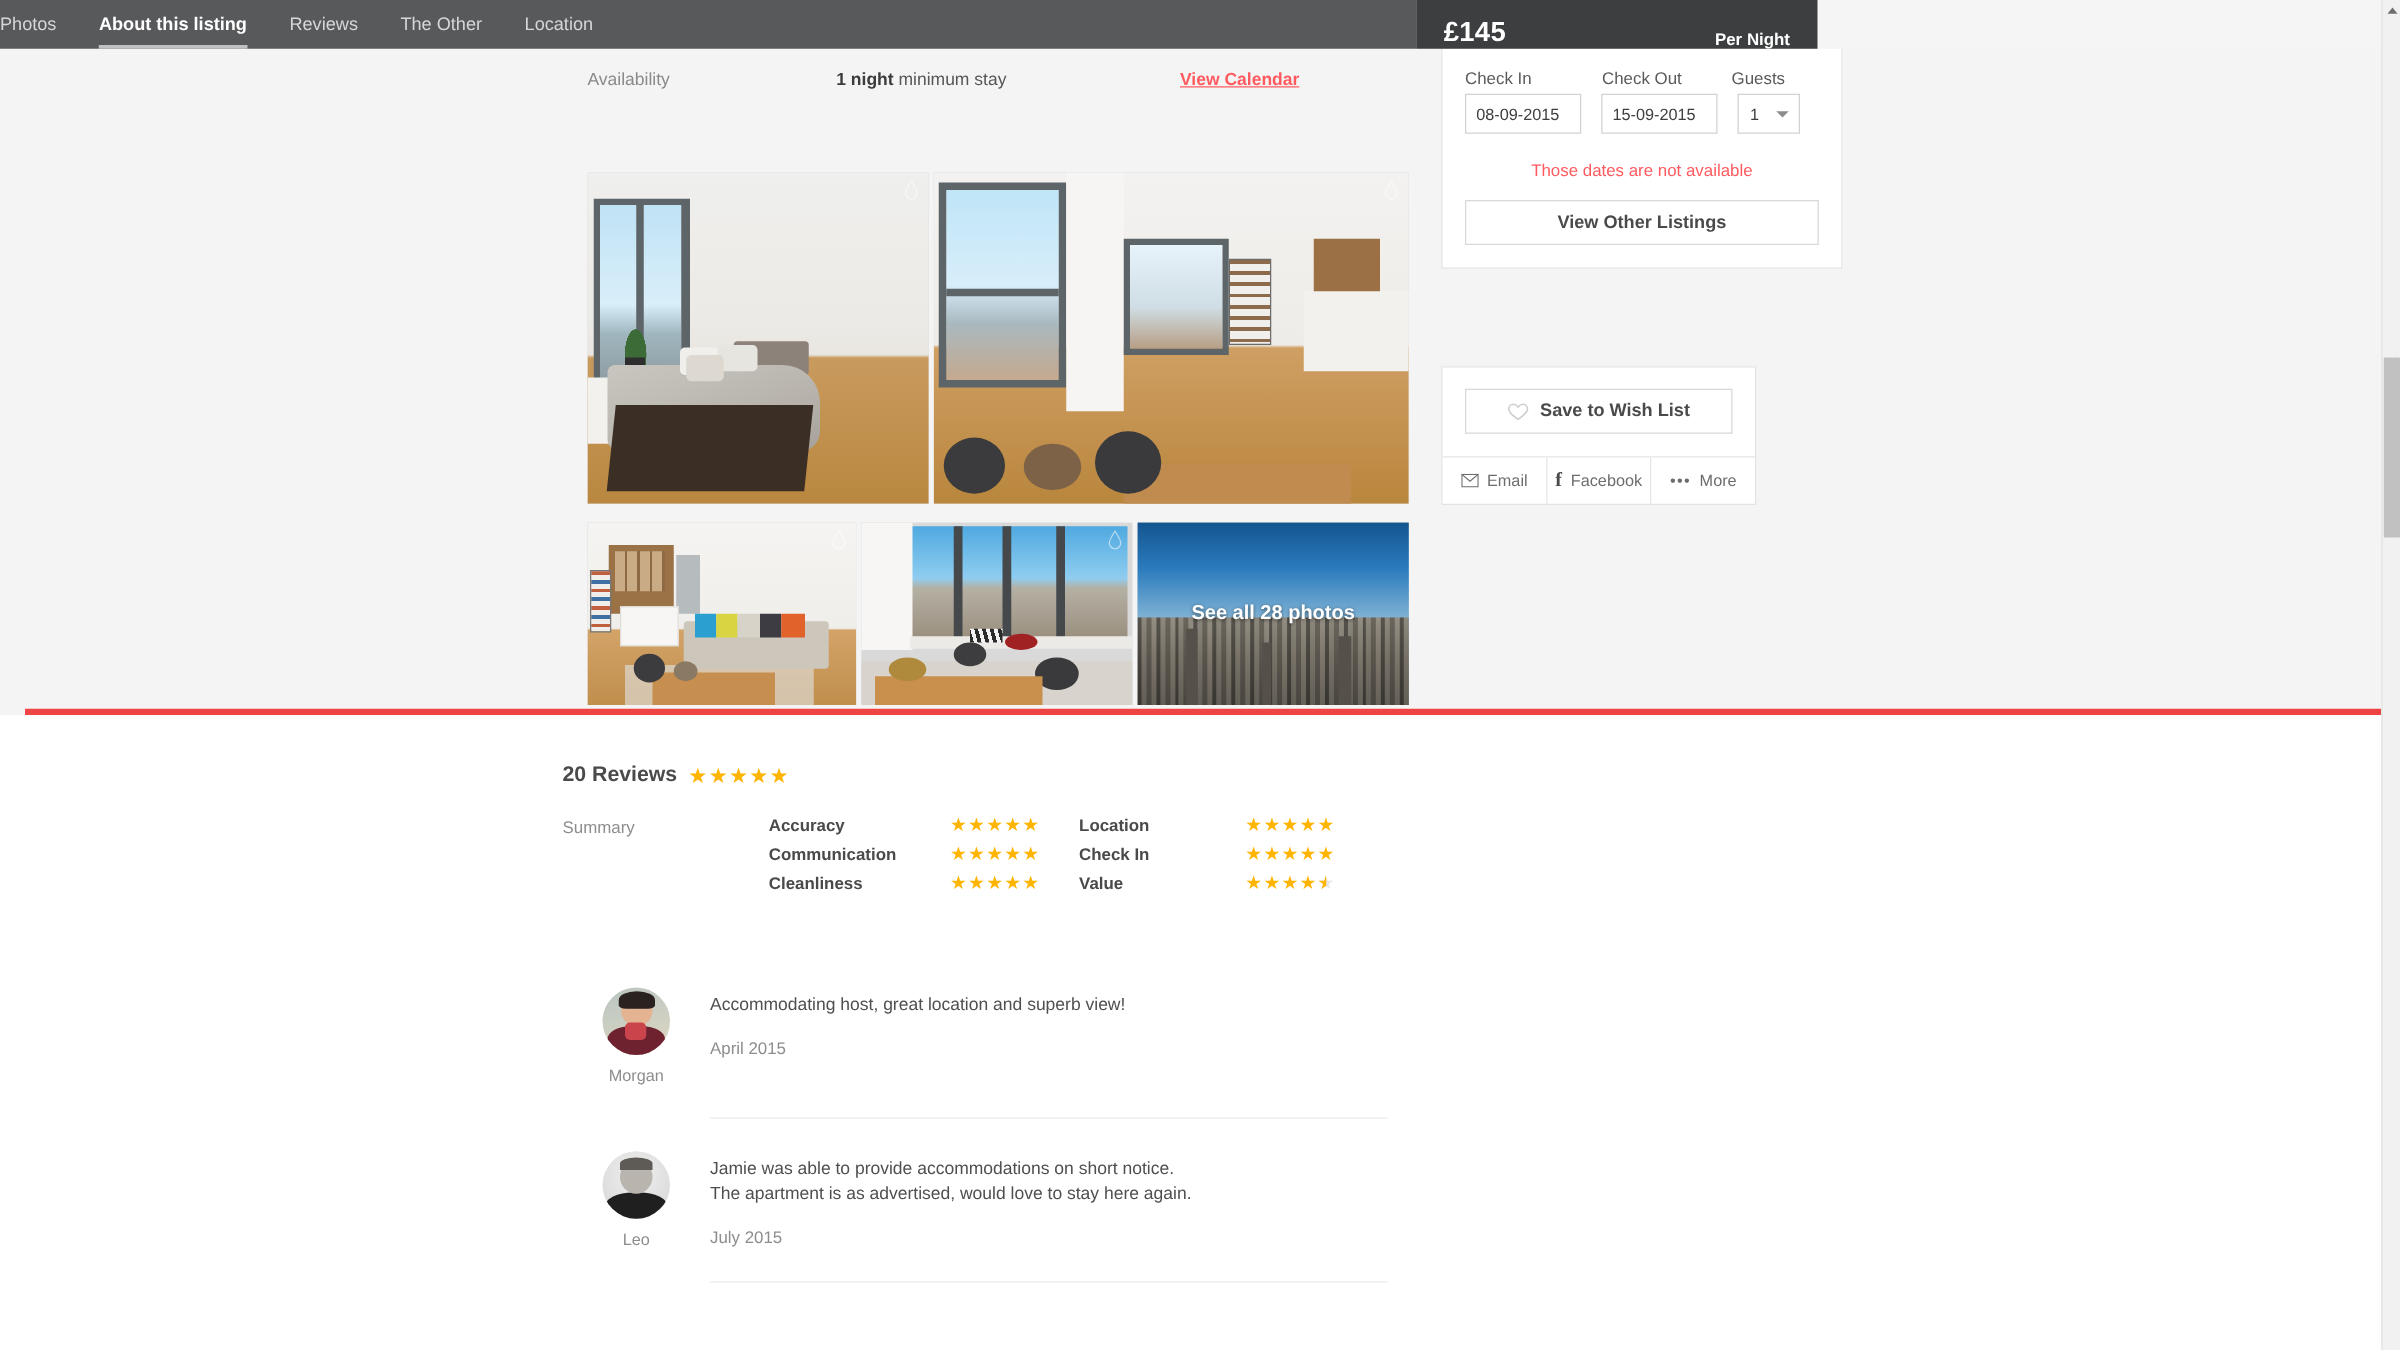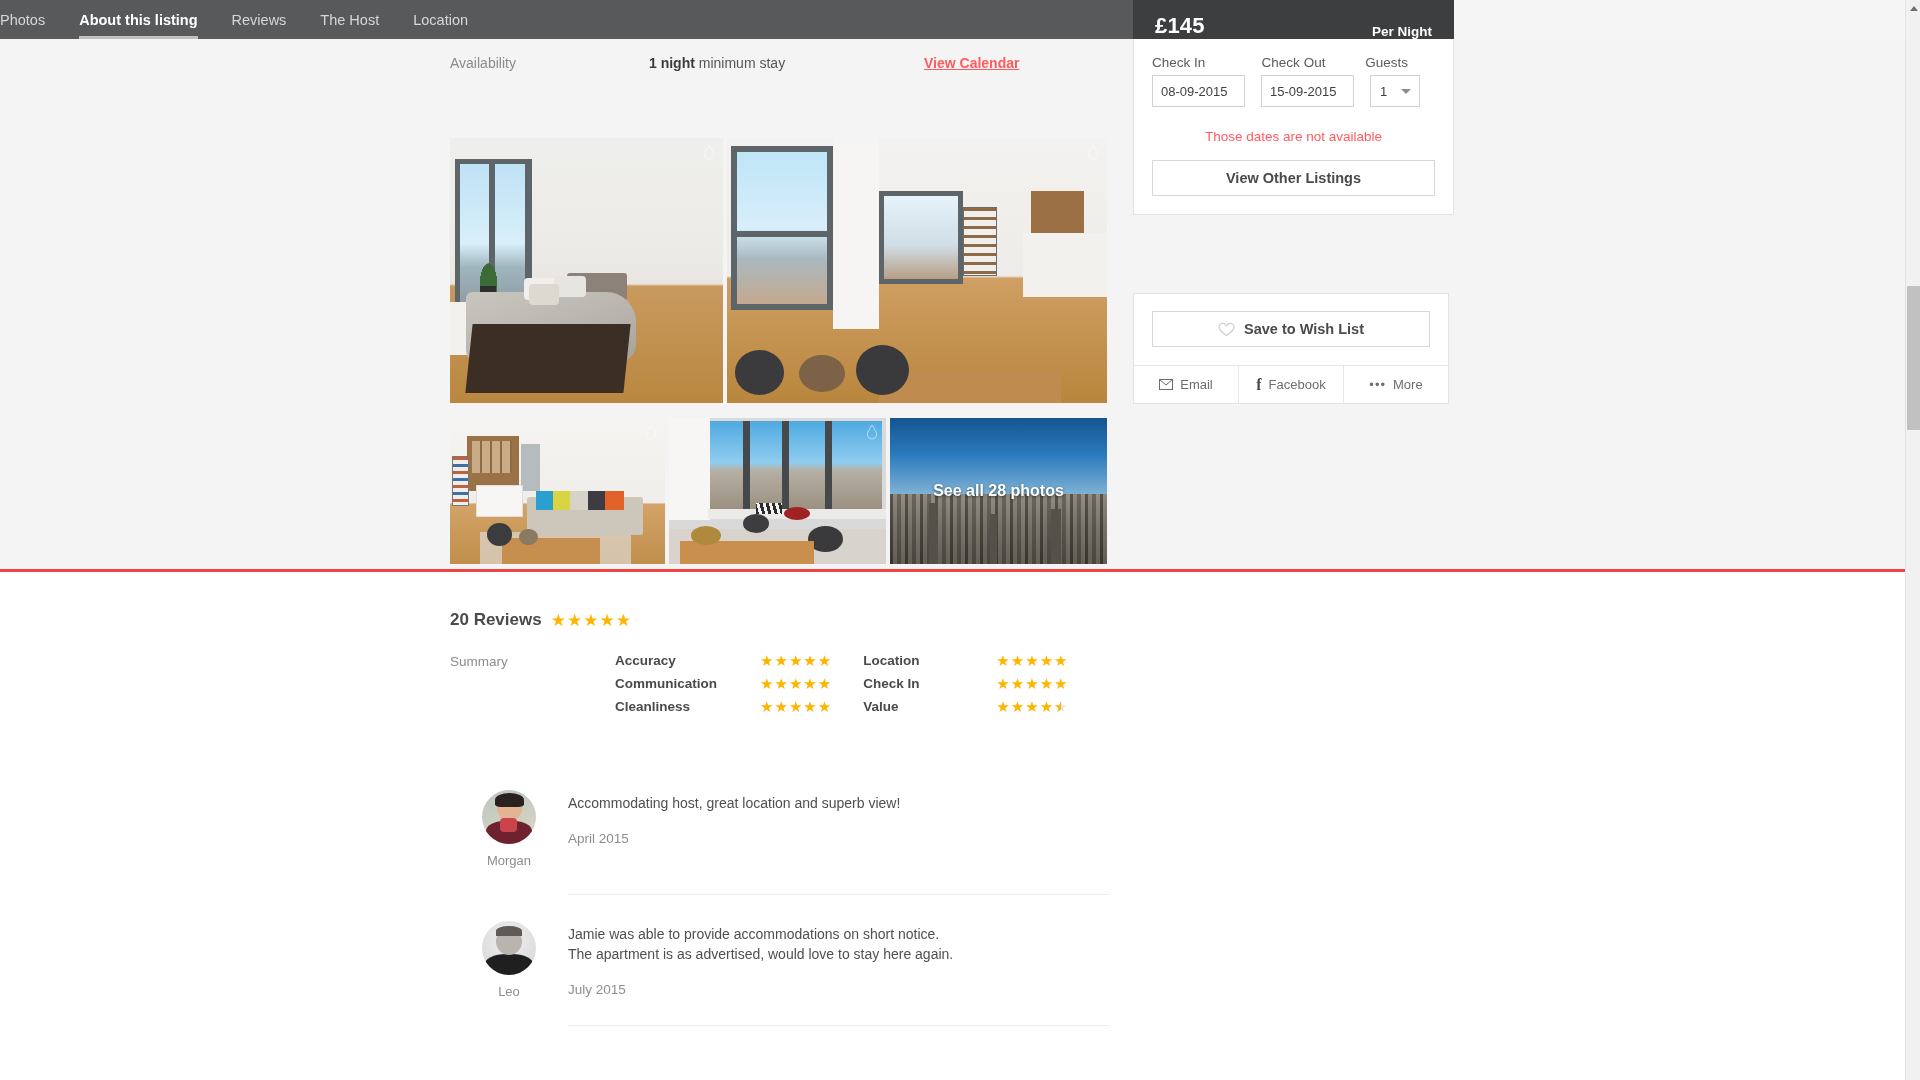--- a/index.html
+++ b/index.html
@@ -50,21 +50,22 @@
     position: absolute; top: 39px; left: 0;
     width: 1905px; height: 1041px;
     background: #f4f4f4;
   }
 
   
   .hero {
     position: relative;
     height: 533px;
     background: #f4f4f4;
-    border-bottom: 3px solid #ef4444;
+    border-bottom: 5px solid #ef4444;
+    margin-left: 20px;
   }
 
   
   .availability-row {
     position: absolute; top: 5px; left: 450px;
     width: 670px; height: 38px;
     display: flex; align-items: center;
   }
   .avail-label { color: #8a8a8a; font-size: 14px; width: 199px; }
   .avail-value { color: #565656; font-size: 14px; width: 275px; }
@@ -233,21 +234,21 @@
     margin-top: 16px; width: 100%; height: 36px;
     background: #fff; border: 1px solid #d8d8d8;
     font-family: "Liberation Sans", sans-serif;
     font-size: 14.5px; font-weight: bold; color: #4a4a4a;
     cursor: pointer;
   }
 
   
   .wish-card {
     position: absolute; top: 254px; left: 1133px;
-    width: 316px; background: #fff;
+    width: 252px; background: #fff;
     border: 1px solid #e3e3e3;
     z-index: 30;
   }
   .wish-inner { padding: 17px 18px 18px 18px; }
   .wish-btn {
     width: 100%; height: 36px; background: #fff;
     border: 1px solid #d8d8d8; cursor: pointer;
     display: flex; align-items: center; justify-content: center; gap: 9px;
     font-size: 14.5px; font-weight: bold; color: #4a4a4a;
     font-family: "Liberation Sans", sans-serif;
@@ -335,21 +336,21 @@
     background: #c1c1c1; border-radius: 1px;
   }
 </style>
 </head>
 <body>
 
 <div class="topnav">
   <div class="topnav-item">Photos</div>
   <div class="topnav-item active">About this listing</div>
   <div class="topnav-item">Reviews</div>
-  <div class="topnav-item">The Host</div>
+  <div class="topnav-item">The Other</div>
   <div class="topnav-item">Location</div>
 </div>
 
 <div class="pricebar">
   <span class="price-amount">£145</span>
   <span class="price-unit">Per Night</span>
 </div>
 
 <div class="page">
 

